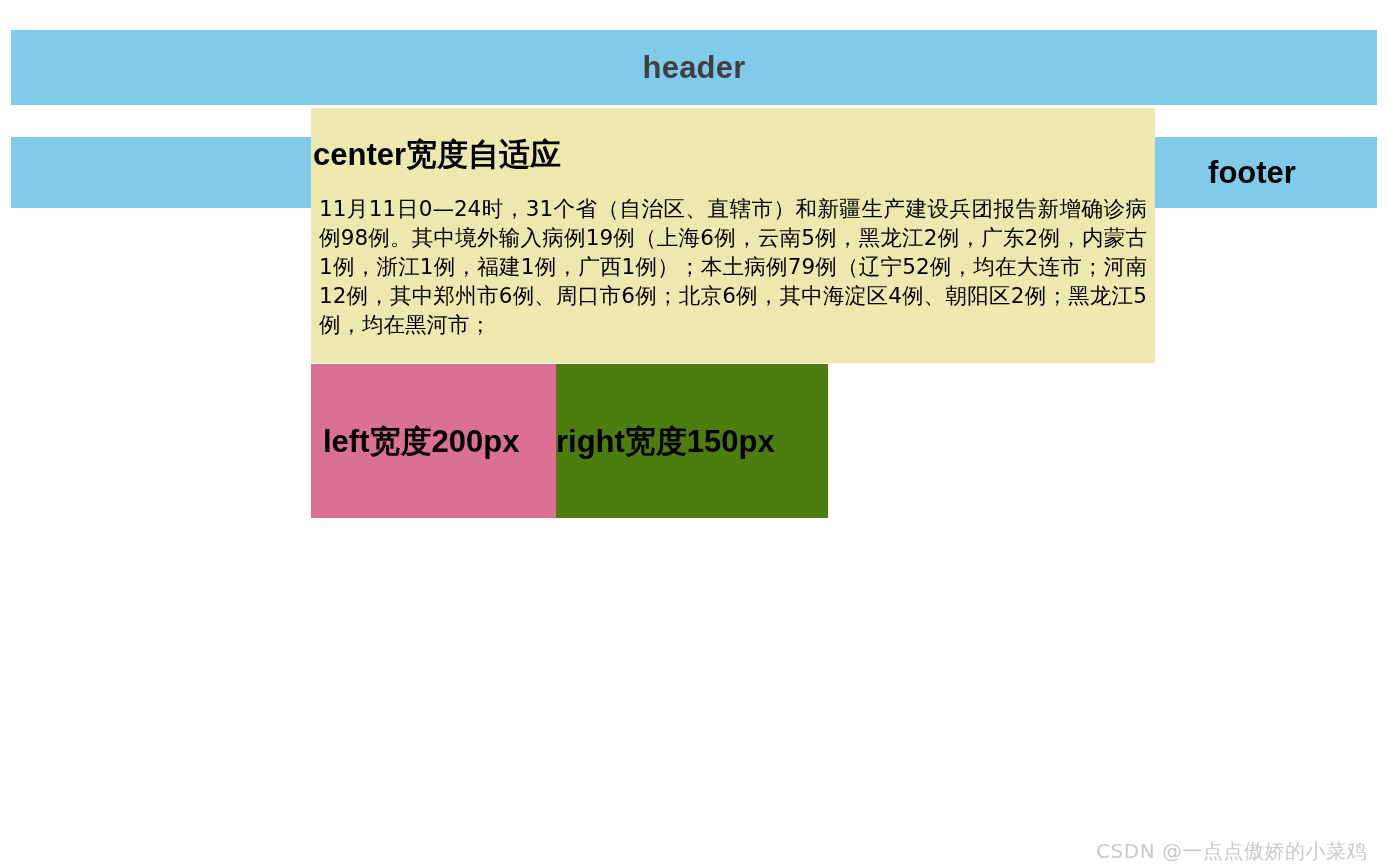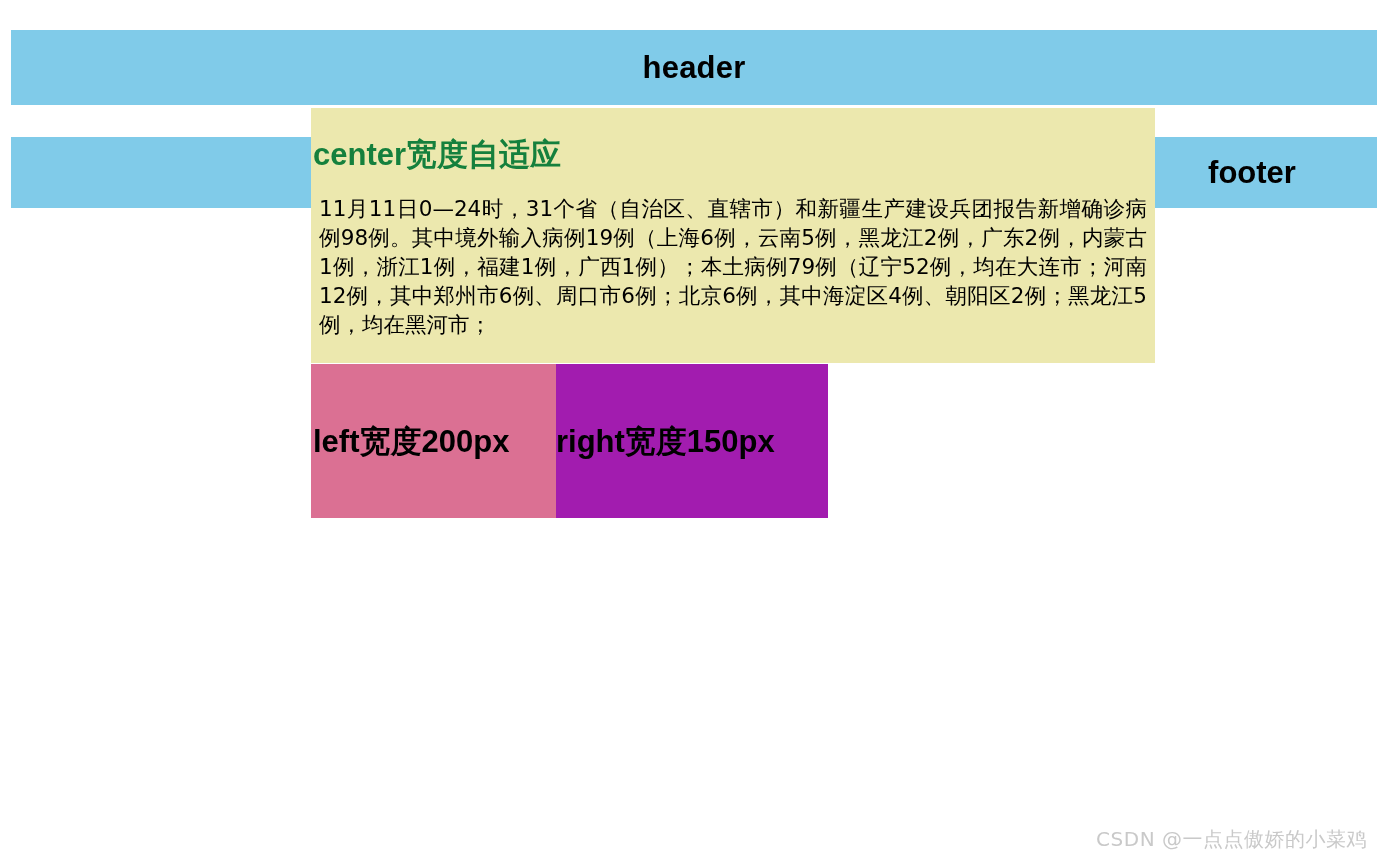--- a/index.html
+++ b/index.html
@@ -25,21 +25,21 @@
   }
 
   
   .bar-header {
     position: absolute;
     left: 11px;
     top: 30px;
     width: 1366px;
     height: 75px;
     background: #80cbe9;
-    color: #000000;
+    color: #404040;
     font-size: 31px;
     font-weight: bold;
     display: flex;
     align-items: center;
     justify-content: center;
     line-height: 1;
     letter-spacing: 0.2px;
   }
 
   
@@ -75,21 +75,21 @@
     min-height: 255px;
     background: #ece8ae;
     box-sizing: border-box;
     padding: 0;
   }
   .col-center .center-title {
     margin: 0;
     padding: 30px 12px 6px 2px;
     font-size: 31px;
     font-weight: bold;
-    color: #15803d;
+    color: #000000;
     line-height: 1.1;
   }
   .col-center .center-body {
     margin: 6px;
     padding: 10px 2px 10px 2px;
     font-size: 21.5px;
     line-height: 29px;
     color: #000000;
     font-family: "DejaVu Sans", "Liberation Sans", sans-serif;
     text-align: justify;
@@ -108,50 +108,50 @@
     font-size: 31px;
     font-weight: bold;
     display: flex;
     align-items: center;
     justify-content: flex-start;
     white-space: nowrap;
     overflow: visible;
     line-height: 1;
   }
   .col-left .left-label {
-    padding-left: 2px;
+    padding-left: 12px;
   }
 
   
   .col-right {
     position: absolute;
     left: 556px;
     top: 364px;
     width: 272px;
     height: 154px;
-    background: #a21caf;
+    background: #4d7c0f;
     color: #000000;
     font-size: 31px;
     font-weight: bold;
     display: flex;
     align-items: center;
     justify-content: flex-start;
     white-space: nowrap;
     overflow: visible;
     line-height: 1;
   }
   .col-right .right-label {
     padding-left: 0px;
   }
 
   
   .watermark {
     position: absolute;
     right: 22px;
-    bottom: 13px;
+    bottom: 1px;
     font-size: 20px;
     color: #c9c9c9;
     font-family: "DejaVu Sans", "Liberation Sans", sans-serif;
     letter-spacing: 0.5px;
     white-space: nowrap;
     user-select: none;
   }
 </style>
 </head>
 <body>

